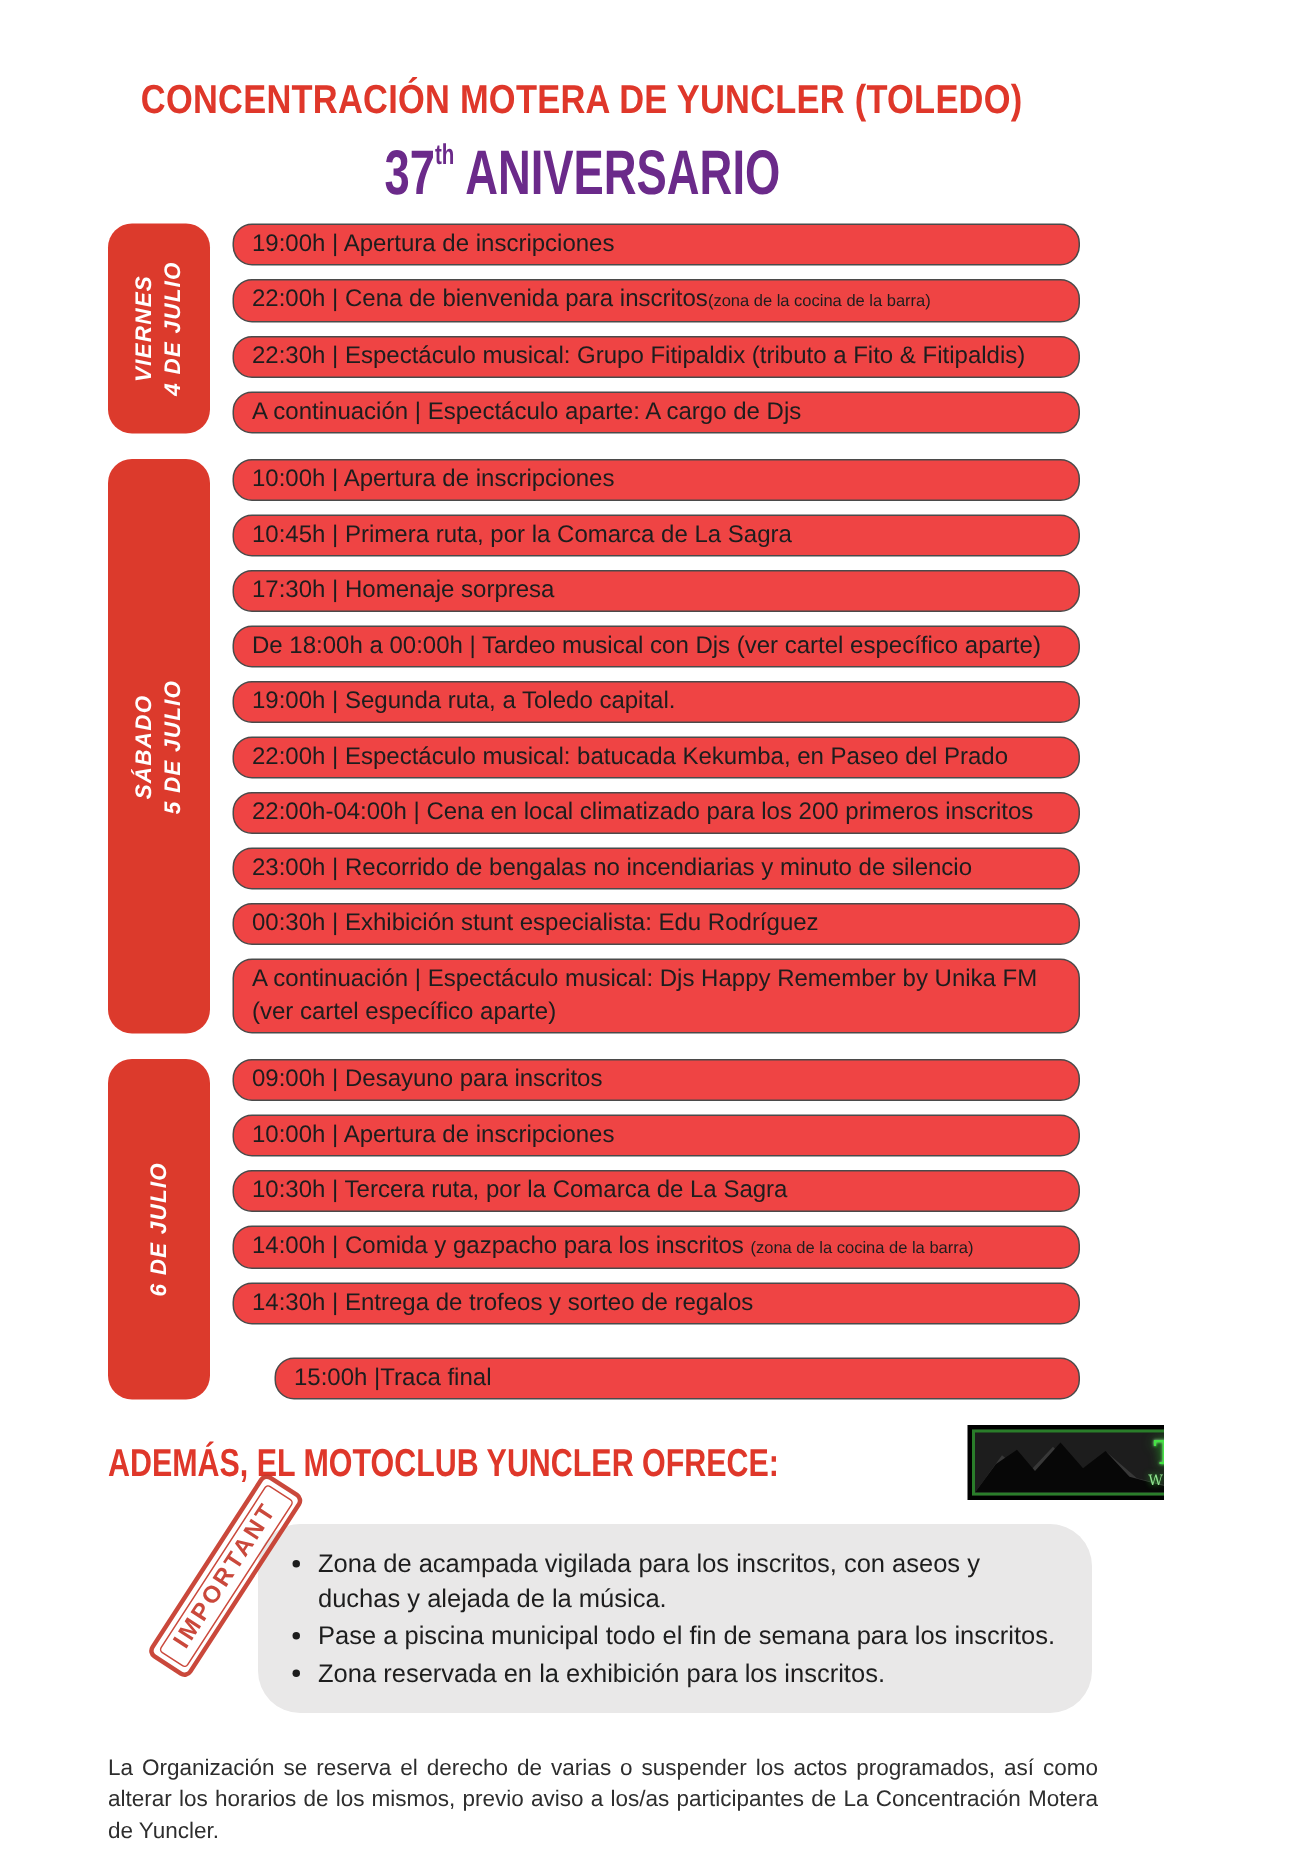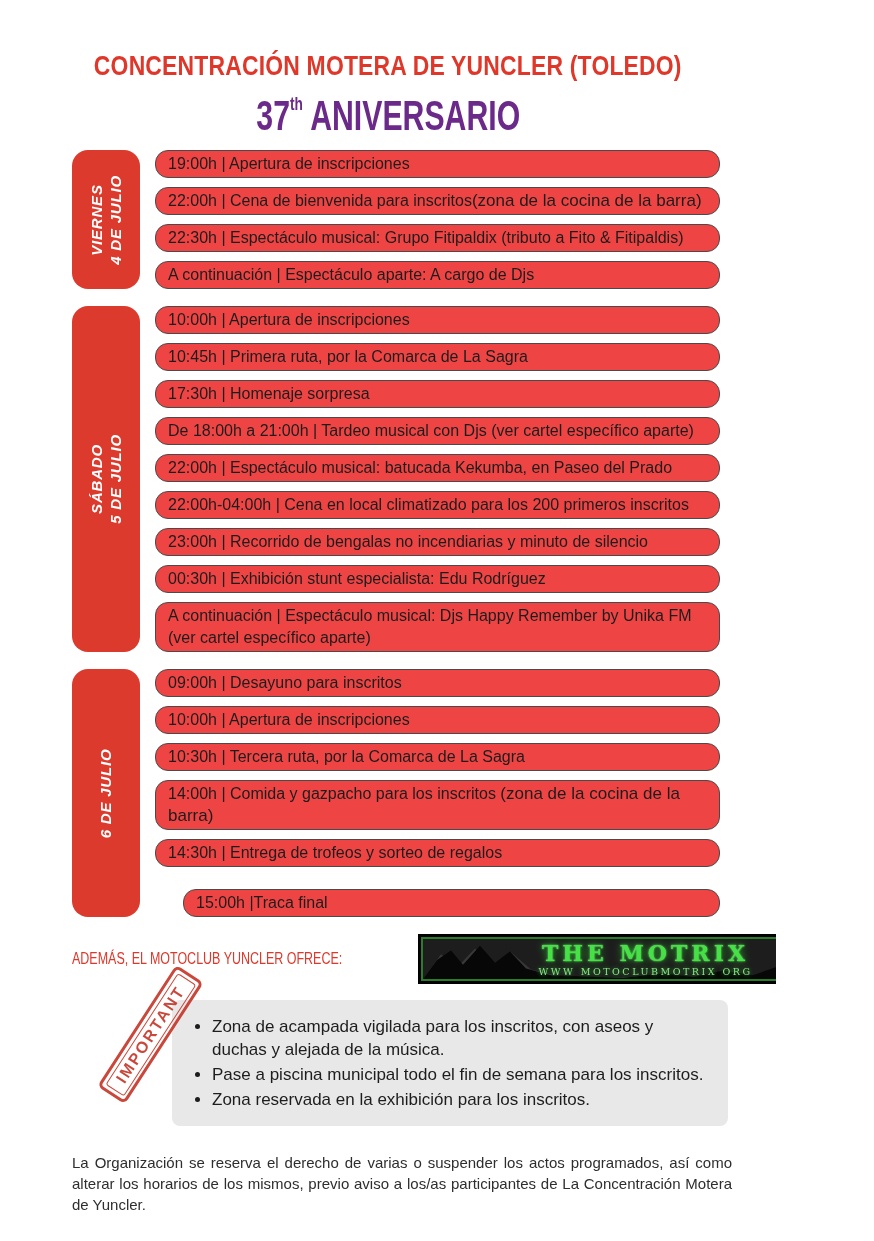--- a/index.html
+++ b/index.html
@@ -33,28 +33,28 @@
   .day-label-text{
     transform:rotate(-90deg);white-space:nowrap;text-align:center;
     color:#fff;font-style:italic;font-weight:bold;font-size:15px;
     line-height:19px;letter-spacing:.8px;
   }
   .rows{flex:1;display:flex;flex-direction:column;gap:9px;min-width:0;}
   .row{
     border:1.5px solid #4a4a4a;border-radius:13px;background:#ef4444;
     padding:2px 12px;font-size:16px;line-height:22px;color:#1d1d1d;
   }
-  .row .note{font-size:17px;}
+  .row .note{font-size:11px;}
   .row.gap-before{margin-top:13px;margin-left:28px;}
   
   .extras-bar{
     margin:10px 32px 0 72px;display:flex;justify-content:space-between;align-items:center;
   }
   .extras-heading{
-    color:#df372a;font-size:16px;font-weight:400;white-space:nowrap;
+    color:#df372a;font-size:26px;font-weight:700;white-space:nowrap;
   }
   .extras-heading .condense{transform:scaleX(.78);transform-origin:left center;}
   .banner{
     width:384px;height:50px;background:#000;padding:3px;box-sizing:border-box;flex:0 0 auto;
   }
   .banner-inner{
     position:relative;width:100%;height:100%;box-sizing:border-box;
     border:2px solid #2a7d2a;background:#1d1d1d;overflow:hidden;
   }
   .banner-inner svg{position:absolute;left:0;top:0;width:100%;height:100%;}
@@ -65,21 +65,21 @@
     text-shadow:0 0 8px #2bbf2b,0 0 2px #b9ffb9,1px 1px 0 #083c08;
   }
   .banner-url{
     position:absolute;left:70px;right:0;bottom:2px;text-align:center;
     font-family:"DejaVu Serif",serif;font-size:9.5px;letter-spacing:2.5px;
     color:#8fe48f;white-space:nowrap;text-shadow:0 0 4px #2bbf2b;
   }
   
   .info{position:relative;margin:16px 48px 0 72px;min-height:112px;}
   .gray-box{
-    margin-left:100px;background:#e9e8e8;border-radius:8px;
+    margin-left:100px;background:#e9e8e8;border-radius:28px;
     padding:13px 20px 13px 14px;
   }
   .gray-box ul{margin:0;padding-left:26px;}
   .gray-box li{
     font-size:17px;line-height:23px;color:#1d1d1d;margin:2px 0;
   }
   .stamp{
     position:absolute;left:6px;top:18px;transform:rotate(-57deg);
     border:3px solid #c6392b;border-radius:6px;padding:2.5px;color:#c6392b;
     opacity:.92;background:rgba(255,255,255,.0);
@@ -129,21 +129,22 @@
       <div class="day-label">
         <div class="day-label-text">
           <div>SÁBADO</div>
           <div>5 DE JULIO</div>
         </div>
       </div>
       <div class="rows">
         <div class="row"><span>10:00h | Apertura de inscripciones</span></div>
         <div class="row"><span>10:45h | Primera ruta, por la Comarca de La Sagra</span></div>
         <div class="row"><span>17:30h | Homenaje sorpresa</span></div>
-        <div class="row"><span>De 18:00h a 21:00h | Tardeo musical con Djs (ver cartel específico aparte)</span></div>
+        <div class="row"><span>De 18:00h a 00:00h | Tardeo musical con Djs (ver cartel específico aparte)</span></div>
+        <div class="row"><span>19:00h | Segunda ruta, a Toledo capital.</span></div>
         <div class="row"><span>22:00h | Espectáculo musical: batucada Kekumba, en Paseo del Prado</span></div>
         <div class="row"><span>22:00h-04:00h | Cena en local climatizado para los 200 primeros inscritos</span></div>
         <div class="row"><span>23:00h | Recorrido de bengalas no incendiarias y minuto de silencio</span></div>
         <div class="row"><span>00:30h | Exhibición stunt especialista: Edu Rodríguez</span></div>
         <div class="row"><span>A continuación | Espectáculo musical: Djs Happy Remember by Unika FM (ver cartel específico aparte)</span></div>
       </div>
     </div>
 
     <div class="section">
       <div class="day-label">

